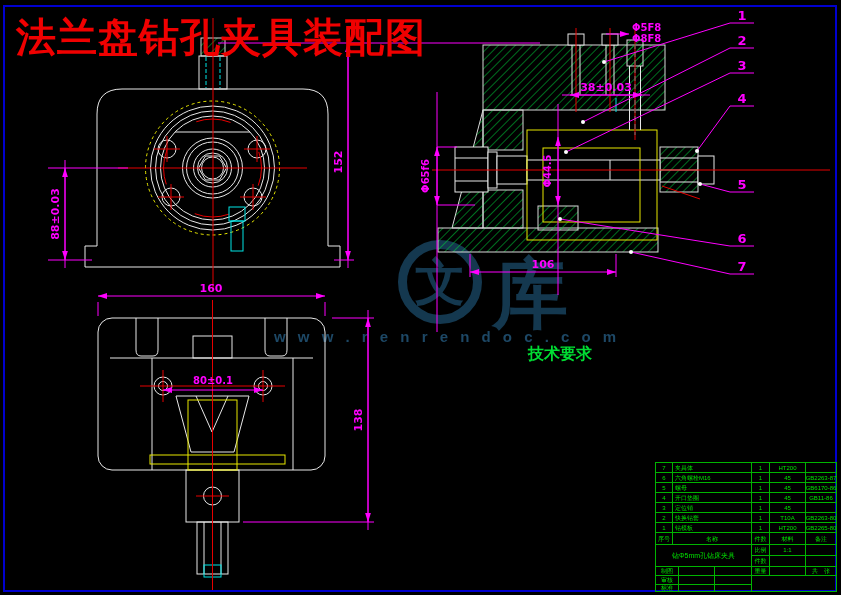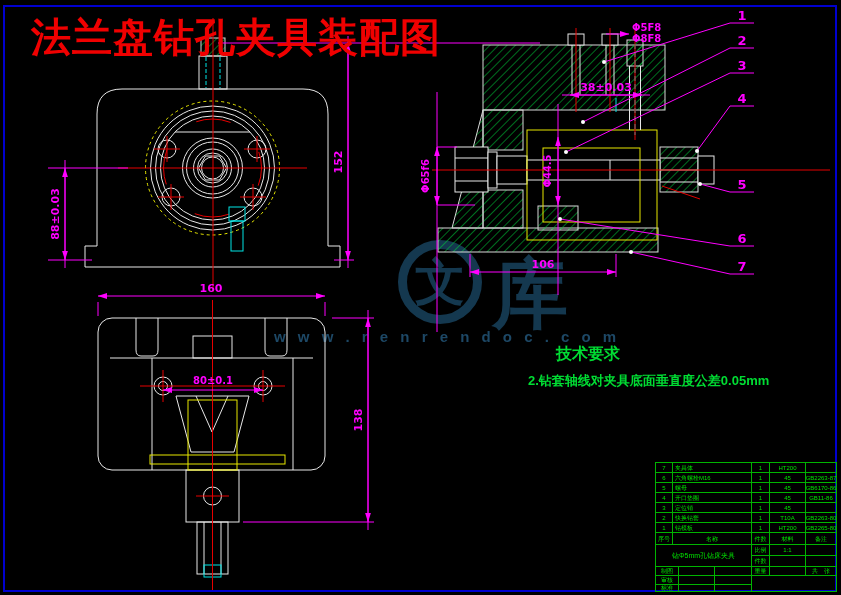--- a/index.html
+++ b/index.html
@@ -21,25 +21,25 @@
   .hx{stroke:#d8d8d8;fill:url(#h);stroke-width:1}
   .r{stroke:#e60000;fill:none;stroke-width:1}
   .y{stroke:#e8e800;fill:none;stroke-width:1}
   .cn{stroke:#00e5e5;fill:none;stroke-width:1}
   .m{stroke:#ff00ff;fill:none;stroke-width:1}
   .dt{fill:#ff00ff;font:bold 11px "DejaVu Sans",sans-serif;text-anchor:middle}
   .dts{font-size:10px}
   .dta{text-anchor:start}
   .bal{fill:#ff00ff;font:bold 13px "DejaVu Sans",sans-serif;text-anchor:middle}
   
-  #title{position:absolute;left:31px;top:10px;z-index:3;color:#f00000;font-weight:bold;
+  #title{position:absolute;left:16px;top:10px;z-index:3;color:#f00000;font-weight:bold;
     font-size:40px;letter-spacing:1px;font-family:"Liberation Serif",serif;white-space:nowrap;text-align:center;}
   
   #tech{position:absolute;left:528px;top:344px;z-index:3;color:#00dd33;white-space:nowrap;}
-  #tech .h{font-size:16px;font-weight:bold;margin-left:28px;}
+  #tech .h{font-size:16px;font-weight:bold;}
   #tech .l{font-size:13px;font-weight:bold;margin-top:7px;}
   
   #tb{position:absolute;left:655px;top:462px;width:182px;height:130px;z-index:3;}
   #tb .c{position:absolute;border:1px solid #00b400;box-sizing:border-box;color:#00e000;
     font-size:6px;line-height:1;display:flex;align-items:center;justify-content:center;
     overflow:hidden;white-space:nowrap;}
   #tb .lft{justify-content:flex-start;padding-left:2px;}
 </style>
 </head>
 <body>
@@ -264,21 +264,20 @@
         <line class="m" x1="730" y1="274" x2="631" y2="252"></line>
           <circle cx="631" cy="252" r="2" fill="#fff"></circle>
       </g>
     </g>
   </svg>
 
   <div id="title">法兰盘钻孔夹具装配图</div>
 
   <div id="tech">
     <div class="h">技术要求</div>
-    <div class="l">2.钻套轴线对夹具底面垂直度公差0.05mm</div>
   </div>
 
   <div id="tb">
 
     <div class="c" style="left:0;top:0;width:18px;height:11px">7</div>
     <div class="c lft" style="left:17px;top:0;width:80px;height:11px">夹具体</div>
     <div class="c" style="left:96px;top:0;width:19px;height:11px">1</div>
     <div class="c" style="left:114px;top:0;width:37px;height:11px">HT200</div>
     <div class="c" style="left:150px;top:0;width:32px;height:11px"></div>
 

